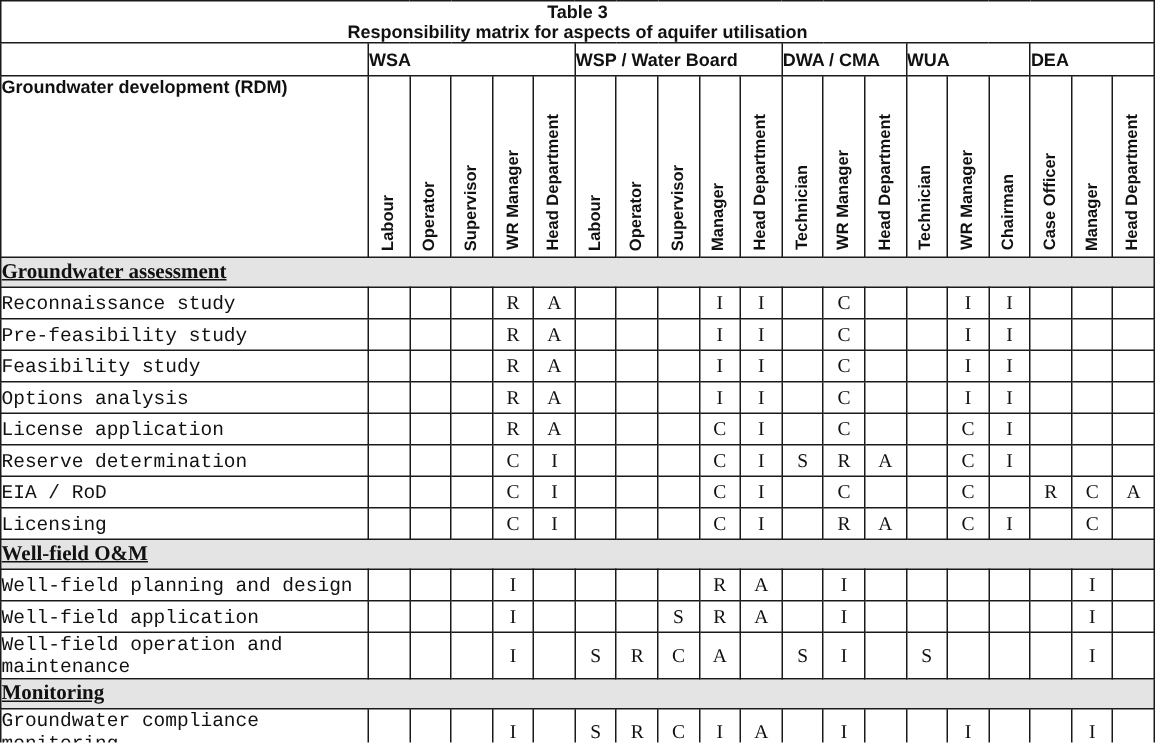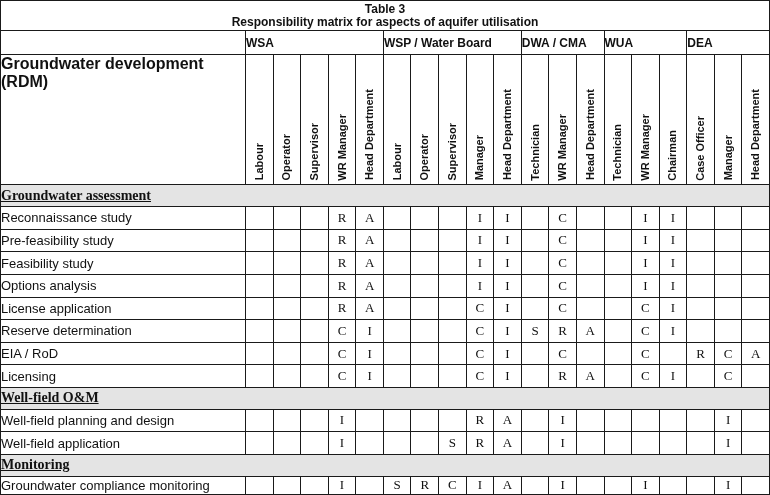--- a/index.html
+++ b/index.html
@@ -49,21 +49,21 @@
   }
   td.group-empty {
     height: 21px;
   }
   
   td.rowhead-cell {
     vertical-align: top;
     text-align: left;
     padding: 3px 4px;
     font-weight: bold;
-    font-size: 16px;
+    font-size: 12px;
     color: #111;
     height: 120px;
   }
   td.vert-cell {
     vertical-align: bottom;
     height: 120px;
   }
   .vert-label {
     writing-mode: vertical-rl;
     transform: rotate(180deg);
@@ -84,21 +84,21 @@
     font-size: 14px;
     color: #111;
     padding: 0 4px;
     vertical-align: middle;
     border-top: 2px solid #1a1a1a;
     border-bottom: 2px solid #1a1a1a;
     text-decoration: underline;
   }
   
   td.row-label {
-    font-family: Liberation Sans, sans-serif;
+    font-family: Liberation Mono, monospace;
     font-size: 13px;
     color: #111;
     padding: 0 4px;
     vertical-align: middle;
     height: 20px;
   }
   td.data-cell {
     font-family: "Liberation Serif", serif;
     font-size: 13px;
     color: #111;
@@ -412,20 +412,42 @@
           <td class="data-cell">I</td>
           <td class="data-cell"></td>
           <td class="data-cell"></td>
           <td class="data-cell"></td>
           <td class="data-cell"></td>
           <td class="data-cell"></td>
           <td class="data-cell">I</td>
           <td class="data-cell"></td>
         </tr>
         <tr>
+          <td class="row-label">Well-field operation and maintenance</td>
+          <td class="data-cell"></td>
+          <td class="data-cell"></td>
+          <td class="data-cell"></td>
+          <td class="data-cell">I</td>
+          <td class="data-cell"></td>
+          <td class="data-cell">S</td>
+          <td class="data-cell">R</td>
+          <td class="data-cell">C</td>
+          <td class="data-cell">A</td>
+          <td class="data-cell"></td>
+          <td class="data-cell">S</td>
+          <td class="data-cell">I</td>
+          <td class="data-cell"></td>
+          <td class="data-cell">S</td>
+          <td class="data-cell"></td>
+          <td class="data-cell"></td>
+          <td class="data-cell"></td>
+          <td class="data-cell">I</td>
+          <td class="data-cell"></td>
+        </tr>
+        <tr>
           <td class="section-cell" colspan="20">Monitoring</td>
         </tr>
         <tr class="short">
           <td class="row-label">Groundwater compliance monitoring</td>
           <td class="data-cell"></td>
           <td class="data-cell"></td>
           <td class="data-cell"></td>
           <td class="data-cell">I</td>
           <td class="data-cell"></td>
           <td class="data-cell">S</td>

